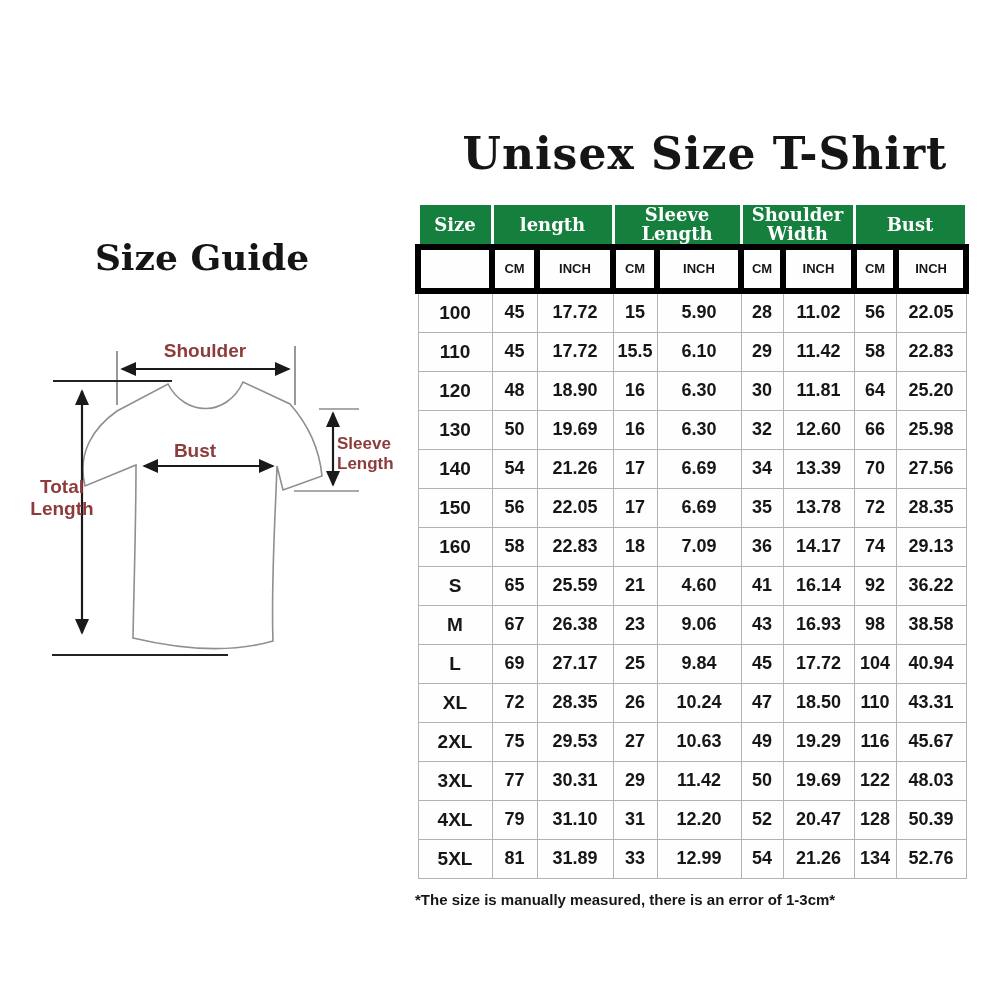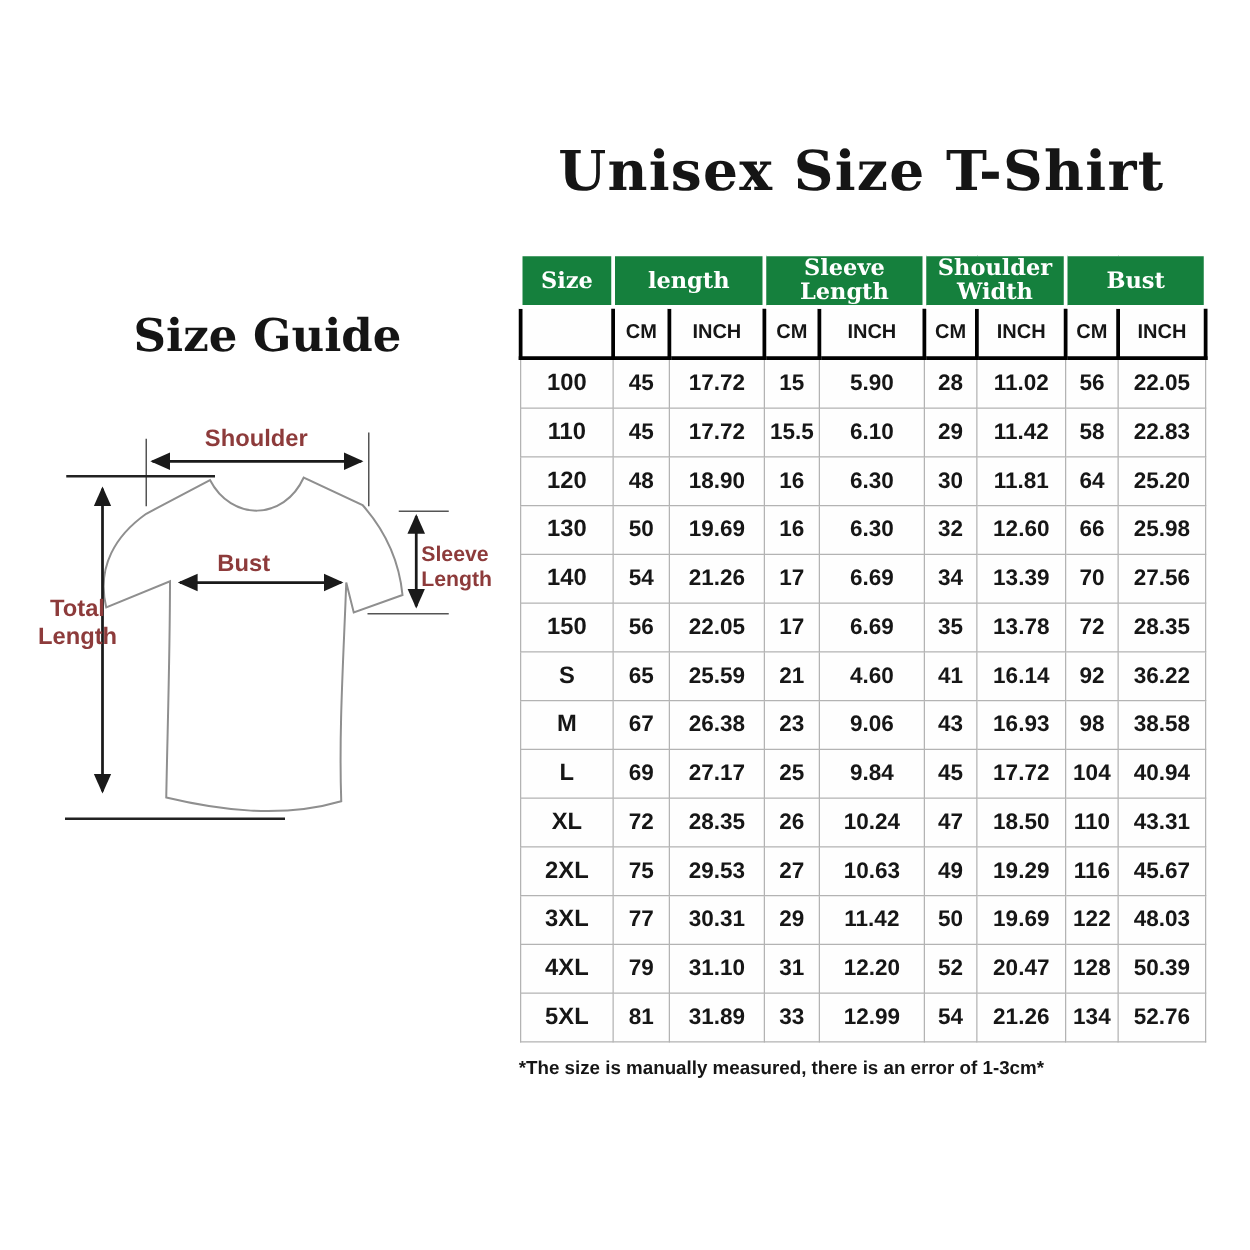--- a/index.html
+++ b/index.html
@@ -1,31 +1,31 @@
 <!DOCTYPE html>
 <html><head>
 <meta charset="utf-8">
 <style>
   html,body{margin:0;padding:0;}
   body{width:1000px;height:1000px;background:#ffffff;position:relative;overflow:hidden;
        font-family:"Liberation Sans",sans-serif;}
   .main-title{position:absolute;top:112px;left:405px;width:568px;text-align:center;
     font-family:"DejaVu Serif",serif;font-weight:800;font-size:44px;color:#151515;
-    letter-spacing:1px;margin:0;white-space:nowrap;}
+    letter-spacing:1px;margin:16px;white-space:nowrap;}
   .guide-title{position:absolute;top:236px;left:8px;width:388px;text-align:center;
-    font-family:"DejaVu Serif",serif;font-weight:800;font-size:36px;color:#151515;margin:12px;}
+    font-family:"DejaVu Serif",serif;font-weight:800;font-size:36px;color:#151515;margin:0;}
   .diagram{position:absolute;left:15px;top:333px;}
   .diagram text{font-family:"Liberation Sans",sans-serif;font-weight:bold;fill:#8d3b3b;}
   .table-wrap{position:absolute;left:415px;top:202px;width:548px;}
   table{width:548px;border-collapse:collapse;table-layout:fixed;}
   th,td{padding:0;text-align:center;vertical-align:middle;color:#161616;}
   th.group{background:#15803d;color:#ffffff;border:3px solid #ffffff;
     font-family:"DejaVu Serif",serif;font-weight:700;font-size:18px;line-height:1.08;
     height:38px;white-space:pre-line;}
-  th.unit{border:3px solid #000000;background:#fefefe;font-weight:700;font-size:16px;height:38px;}
+  th.unit{border:6px solid #000000;background:#fefefe;font-weight:700;font-size:13px;height:38px;}
   td.size-cell{border:1px solid #b3b3b3;background:#fefefe;font-weight:700;font-size:19px;height:38px;}
   td.value-cell{border:1px solid #b3b3b3;background:#fefefe;font-weight:700;font-size:18px;height:38px;}
   .footnote{margin:12px 0 0 0;text-align:left;font-weight:700;font-size:15px;color:#161616;}
 </style>
 </head>
 <body>
 
 <div>
 
   <h1 class="main-title">Unisex Size T-Shirt</h1>
@@ -157,20 +157,31 @@
             <td class="value-cell">56</td>
             <td class="value-cell">22.05</td>
             <td class="value-cell">17</td>
             <td class="value-cell">6.69</td>
             <td class="value-cell">35</td>
             <td class="value-cell">13.78</td>
             <td class="value-cell">72</td>
             <td class="value-cell">28.35</td>
           </tr>
           <tr>
+            <td class="size-cell">160</td>
+            <td class="value-cell">58</td>
+            <td class="value-cell">22.83</td>
+            <td class="value-cell">18</td>
+            <td class="value-cell">7.09</td>
+            <td class="value-cell">36</td>
+            <td class="value-cell">14.17</td>
+            <td class="value-cell">74</td>
+            <td class="value-cell">29.13</td>
+          </tr>
+          <tr>
             <td class="size-cell">S</td>
             <td class="value-cell">65</td>
             <td class="value-cell">25.59</td>
             <td class="value-cell">21</td>
             <td class="value-cell">4.60</td>
             <td class="value-cell">41</td>
             <td class="value-cell">16.14</td>
             <td class="value-cell">92</td>
             <td class="value-cell">36.22</td>
           </tr>

